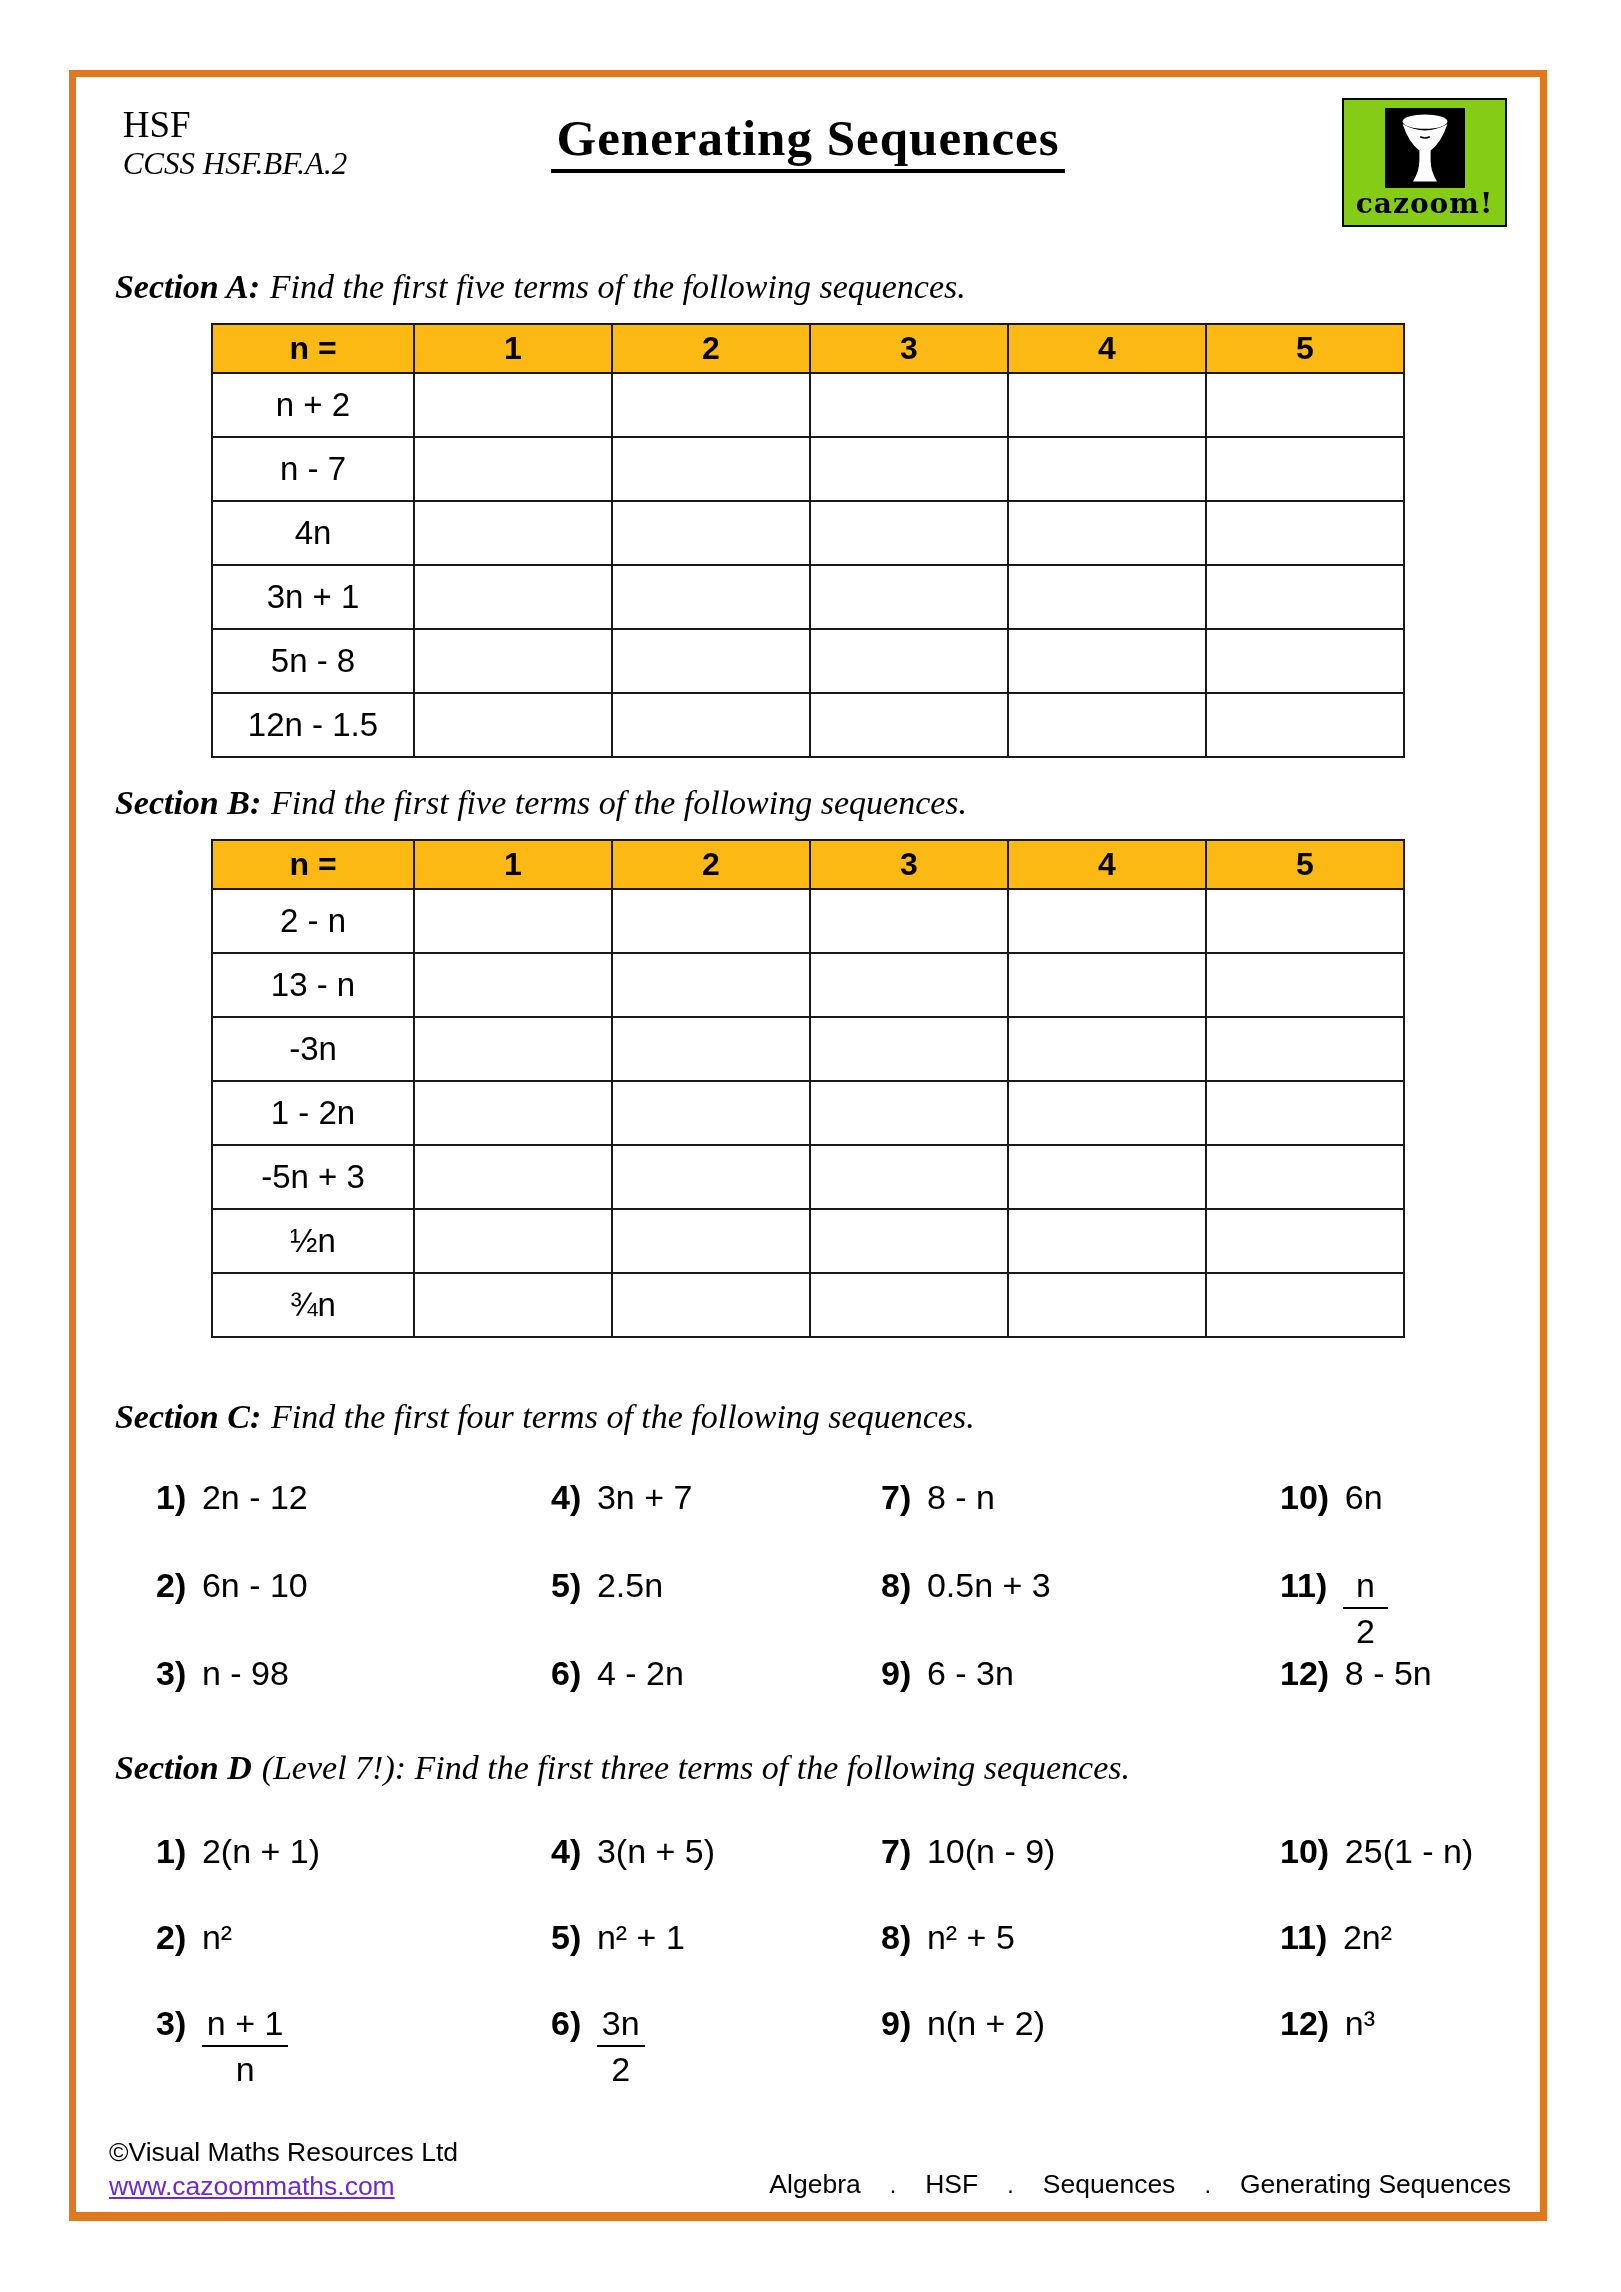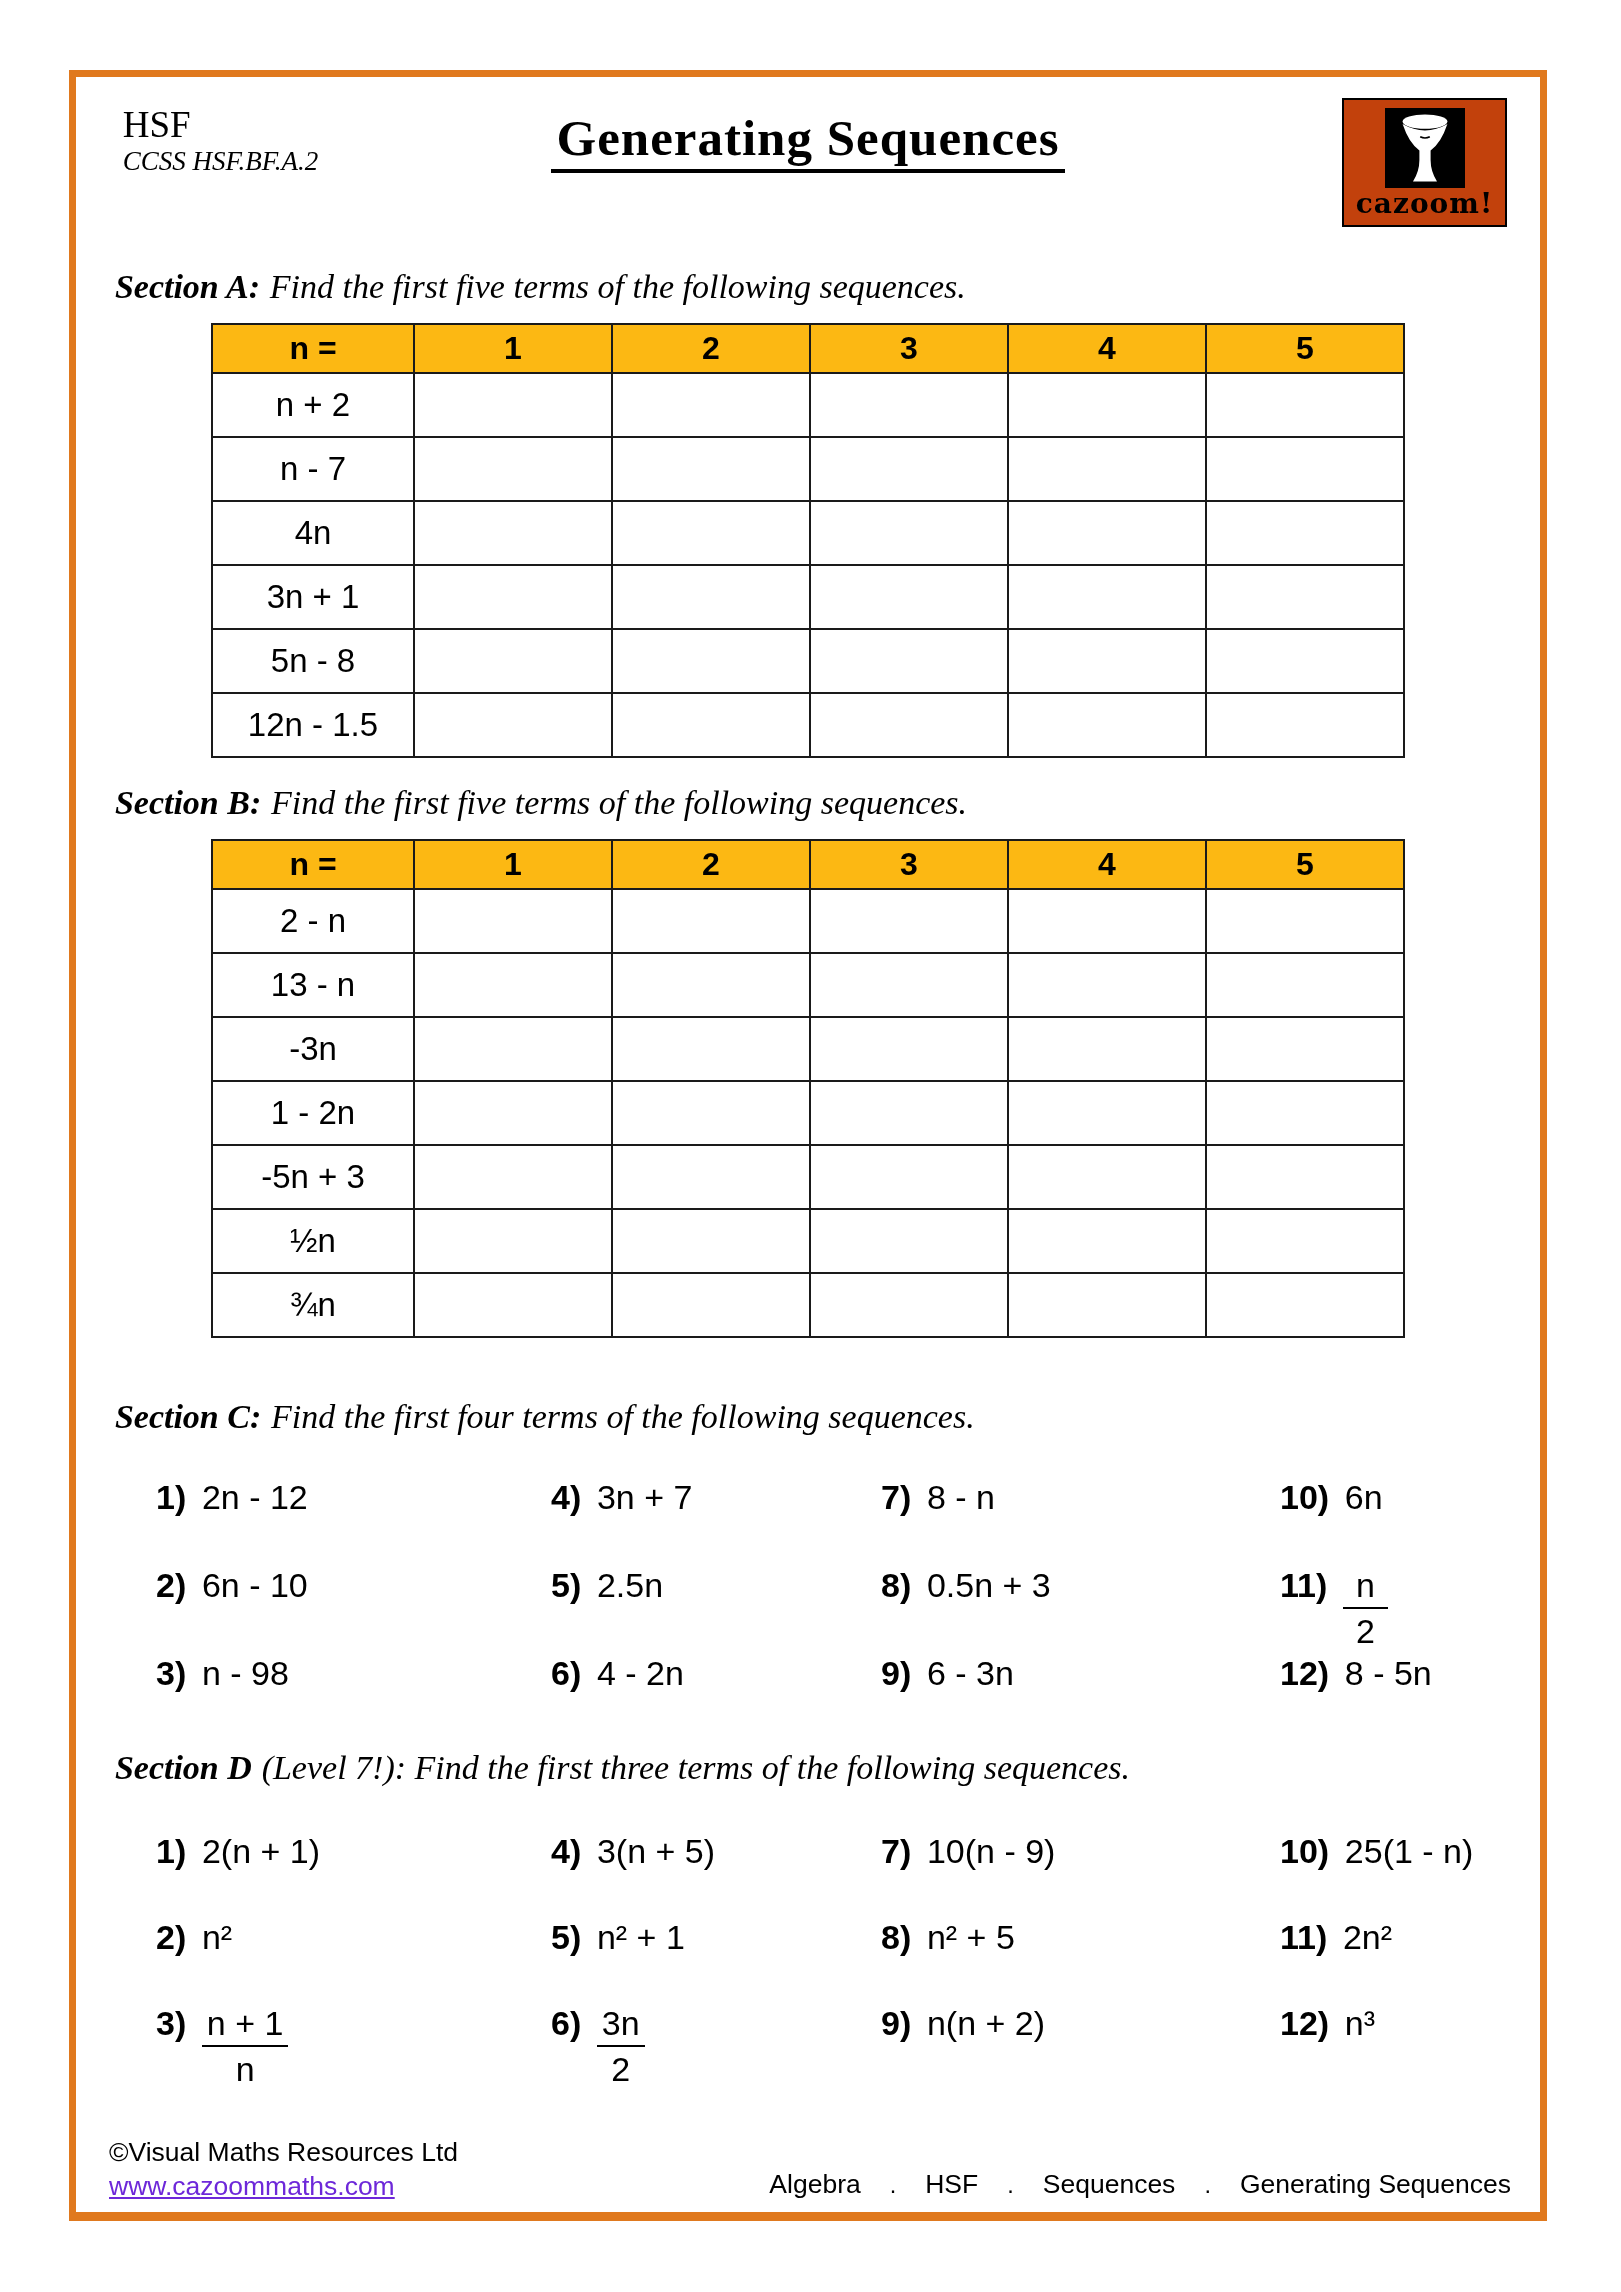--- a/index.html
+++ b/index.html
@@ -17,38 +17,38 @@
     width: 1478px; height: 2151px;
     border: 7.8px solid #e0791e;
     border-bottom-width: 9.8px;
     box-sizing: border-box;
     padding: 17.6px 33px 13.7px 33px;
   }
   
   .header { position: relative; height: 149px; }
   .hsf-block { position: absolute; left: 13.7px; top: 11.8px; font-family: "Liberation Serif", serif; }
   .hsf-code { font-size: 37px; line-height: 1.05; }
-  .hsf-ccss { font-size: 27px; font-style: italic; line-height: 1.2; }
+  .hsf-ccss { font-size: 31px; font-style: italic; line-height: 1.2; }
   .title-wrap { text-align: center; padding-top: 17.6px; }
   .doc-title {
     display: inline-block;
     font-family: "Liberation Serif", serif;
     font-weight: bold;
     font-size: 51px;
     line-height: 1.05;
     border-bottom: 4.9px solid #000;
     padding: 0 5.9px 2.9px 5.9px;
     letter-spacing: 1px;
   }
   .logo-box {
     position: absolute; right: 0; top: 3.9px;
     width: 165px; height: 129px;
     border: 2.9px solid #000;
     box-sizing: border-box;
-    background: #c2410c;
+    background: #84cc16;
     display: flex; flex-direction: column; align-items: center; justify-content: flex-start;
     padding-top: 7.8px;
   }
   .logo-drum { width: 80px; height: 80px; display: block; }
   .logo-text {
     font-family: "DejaVu Serif", serif;
     font-weight: bold;
     font-size: 28px;
     line-height: 1.0;
     margin-top: 2px;

